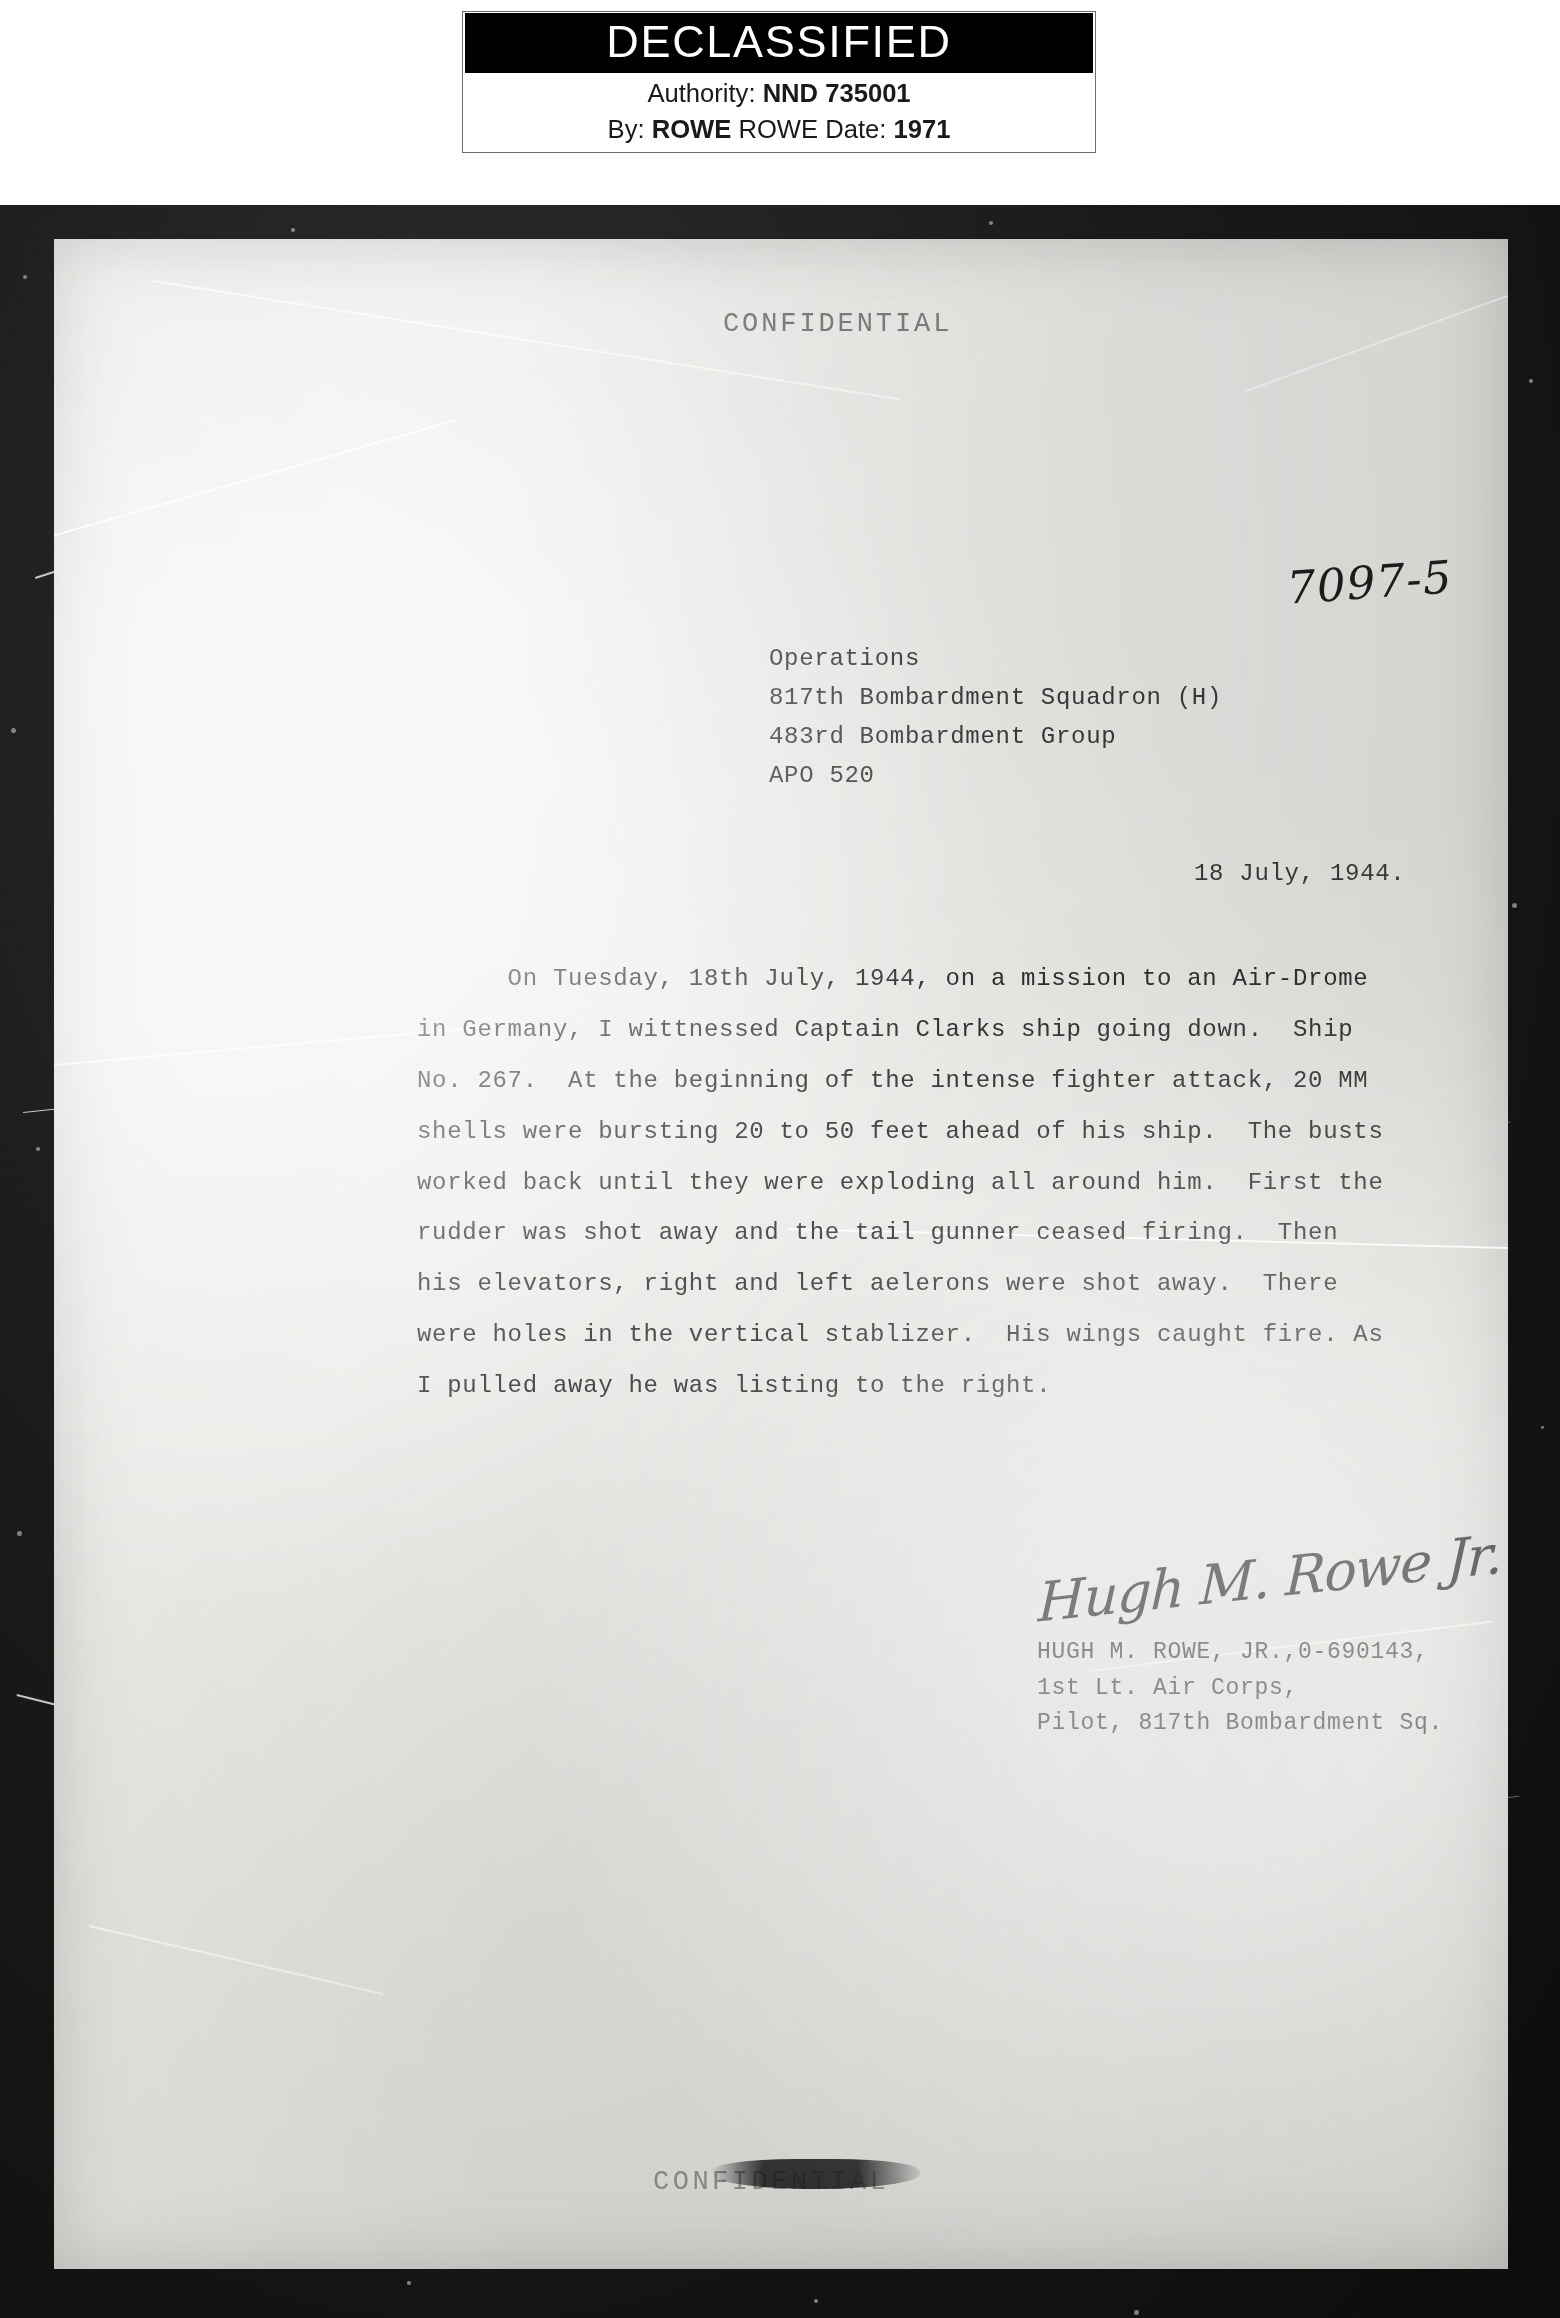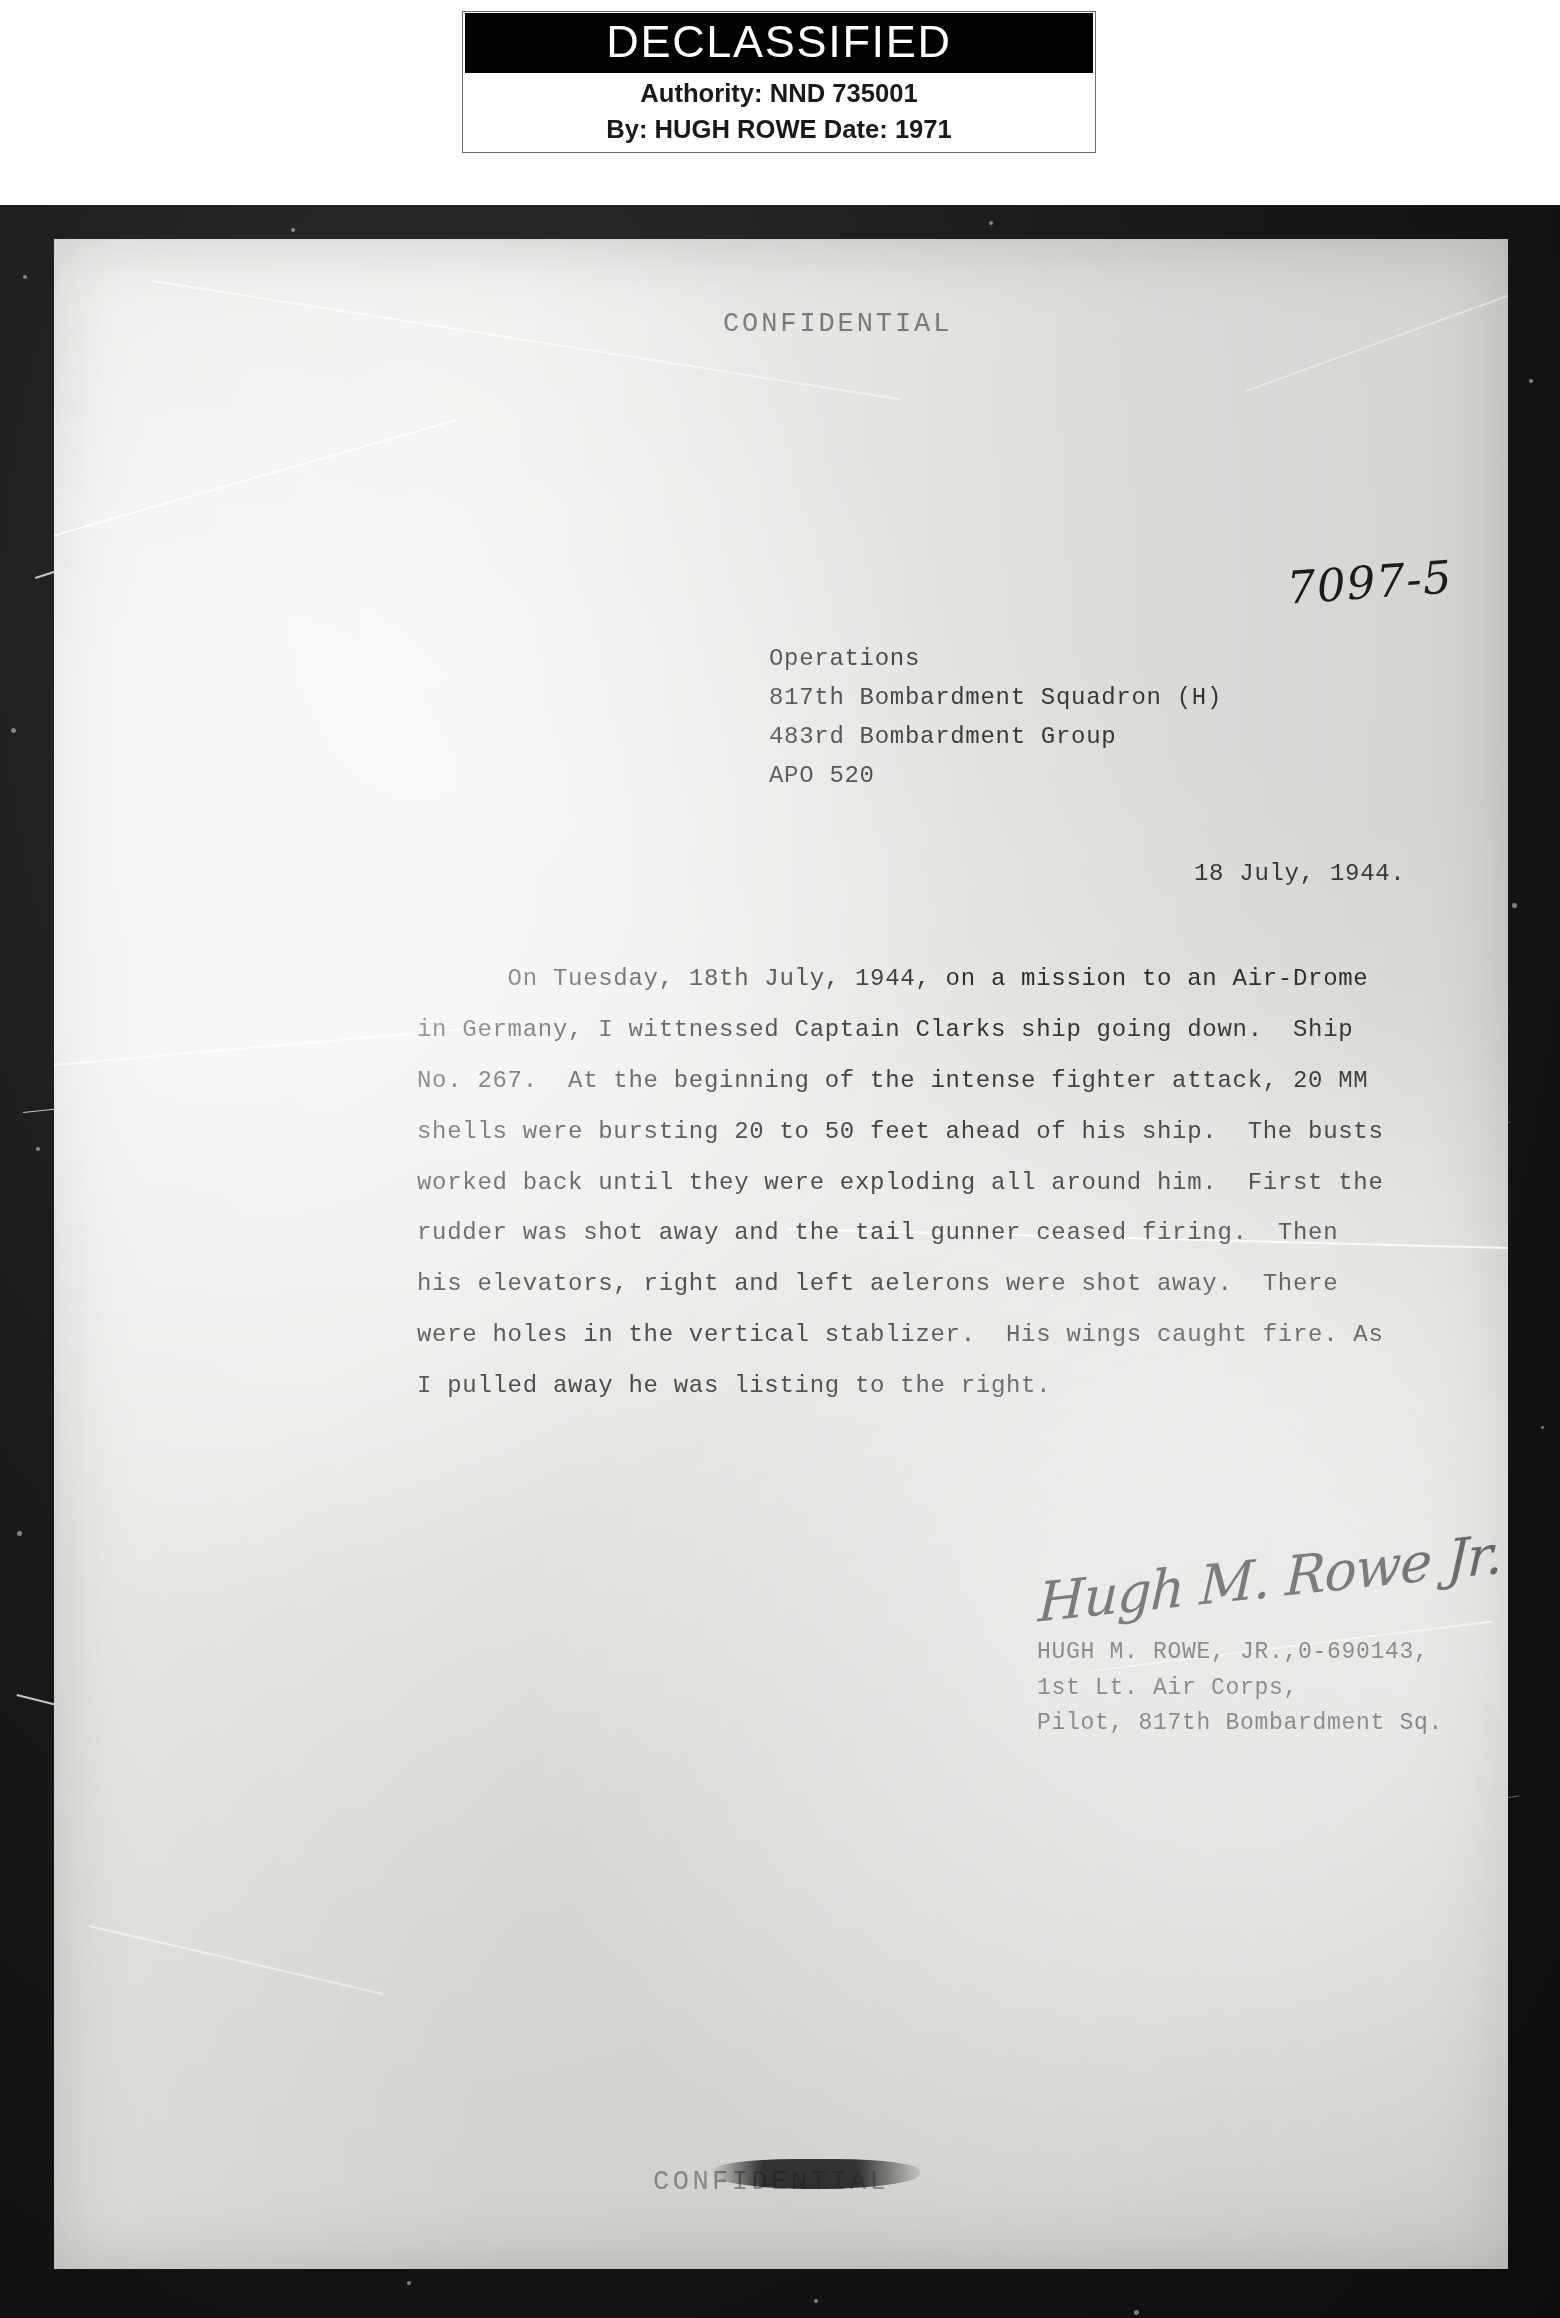--- a/index.html
+++ b/index.html
@@ -36,21 +36,21 @@
     line-height: 1.12;
     padding: 3.5px 0 5.8px 0;
     margin: 1.7px 1.7px 3.5px 1.7px;
   }
   .declass-line {
     font-size: 25.6px;
     color: #1a1a1a;
     line-height: 1.38;
     white-space: nowrap;
   }
-  .declass-line .lbl { font-weight: bold; }
+  .declass-line .lbl { font-weight: normal; }
   .declass-line .val { font-weight: bold; }
 
   
   #photo {
     position: absolute;
     left: 0;
     top: 205px;
     width: 1561px;
     height: 2114px;
     background:
@@ -192,21 +192,21 @@
 <body>
 
 <div id="declass-block">
   <div id="declass-banner">DECLASSIFIED</div>
   <div class="declass-line">
     <span class="lbl">Authority:</span>
     <span class="val">NND 735001</span>
   </div>
   <div class="declass-line">
     <span class="lbl">By:</span>
-    <span class="val">HUGH</span>
+    <span class="val">ROWE</span>
     <span class="lbl">ROWE Date:</span>
     <span class="val">1971</span>
   </div>
 </div>
 
 <div id="photo">
 
   <div class="speck" style="left:23px;  top:70px;  width:4.1px;  height:4.1px;"></div>
   <div class="speck" style="left:70px; top:250px;  width:2.9px;  height:2.9px;"></div>
   <div class="speck" style="left:10.5px;  top:523px;  width:5.2px;  height:5.2px;"></div>

